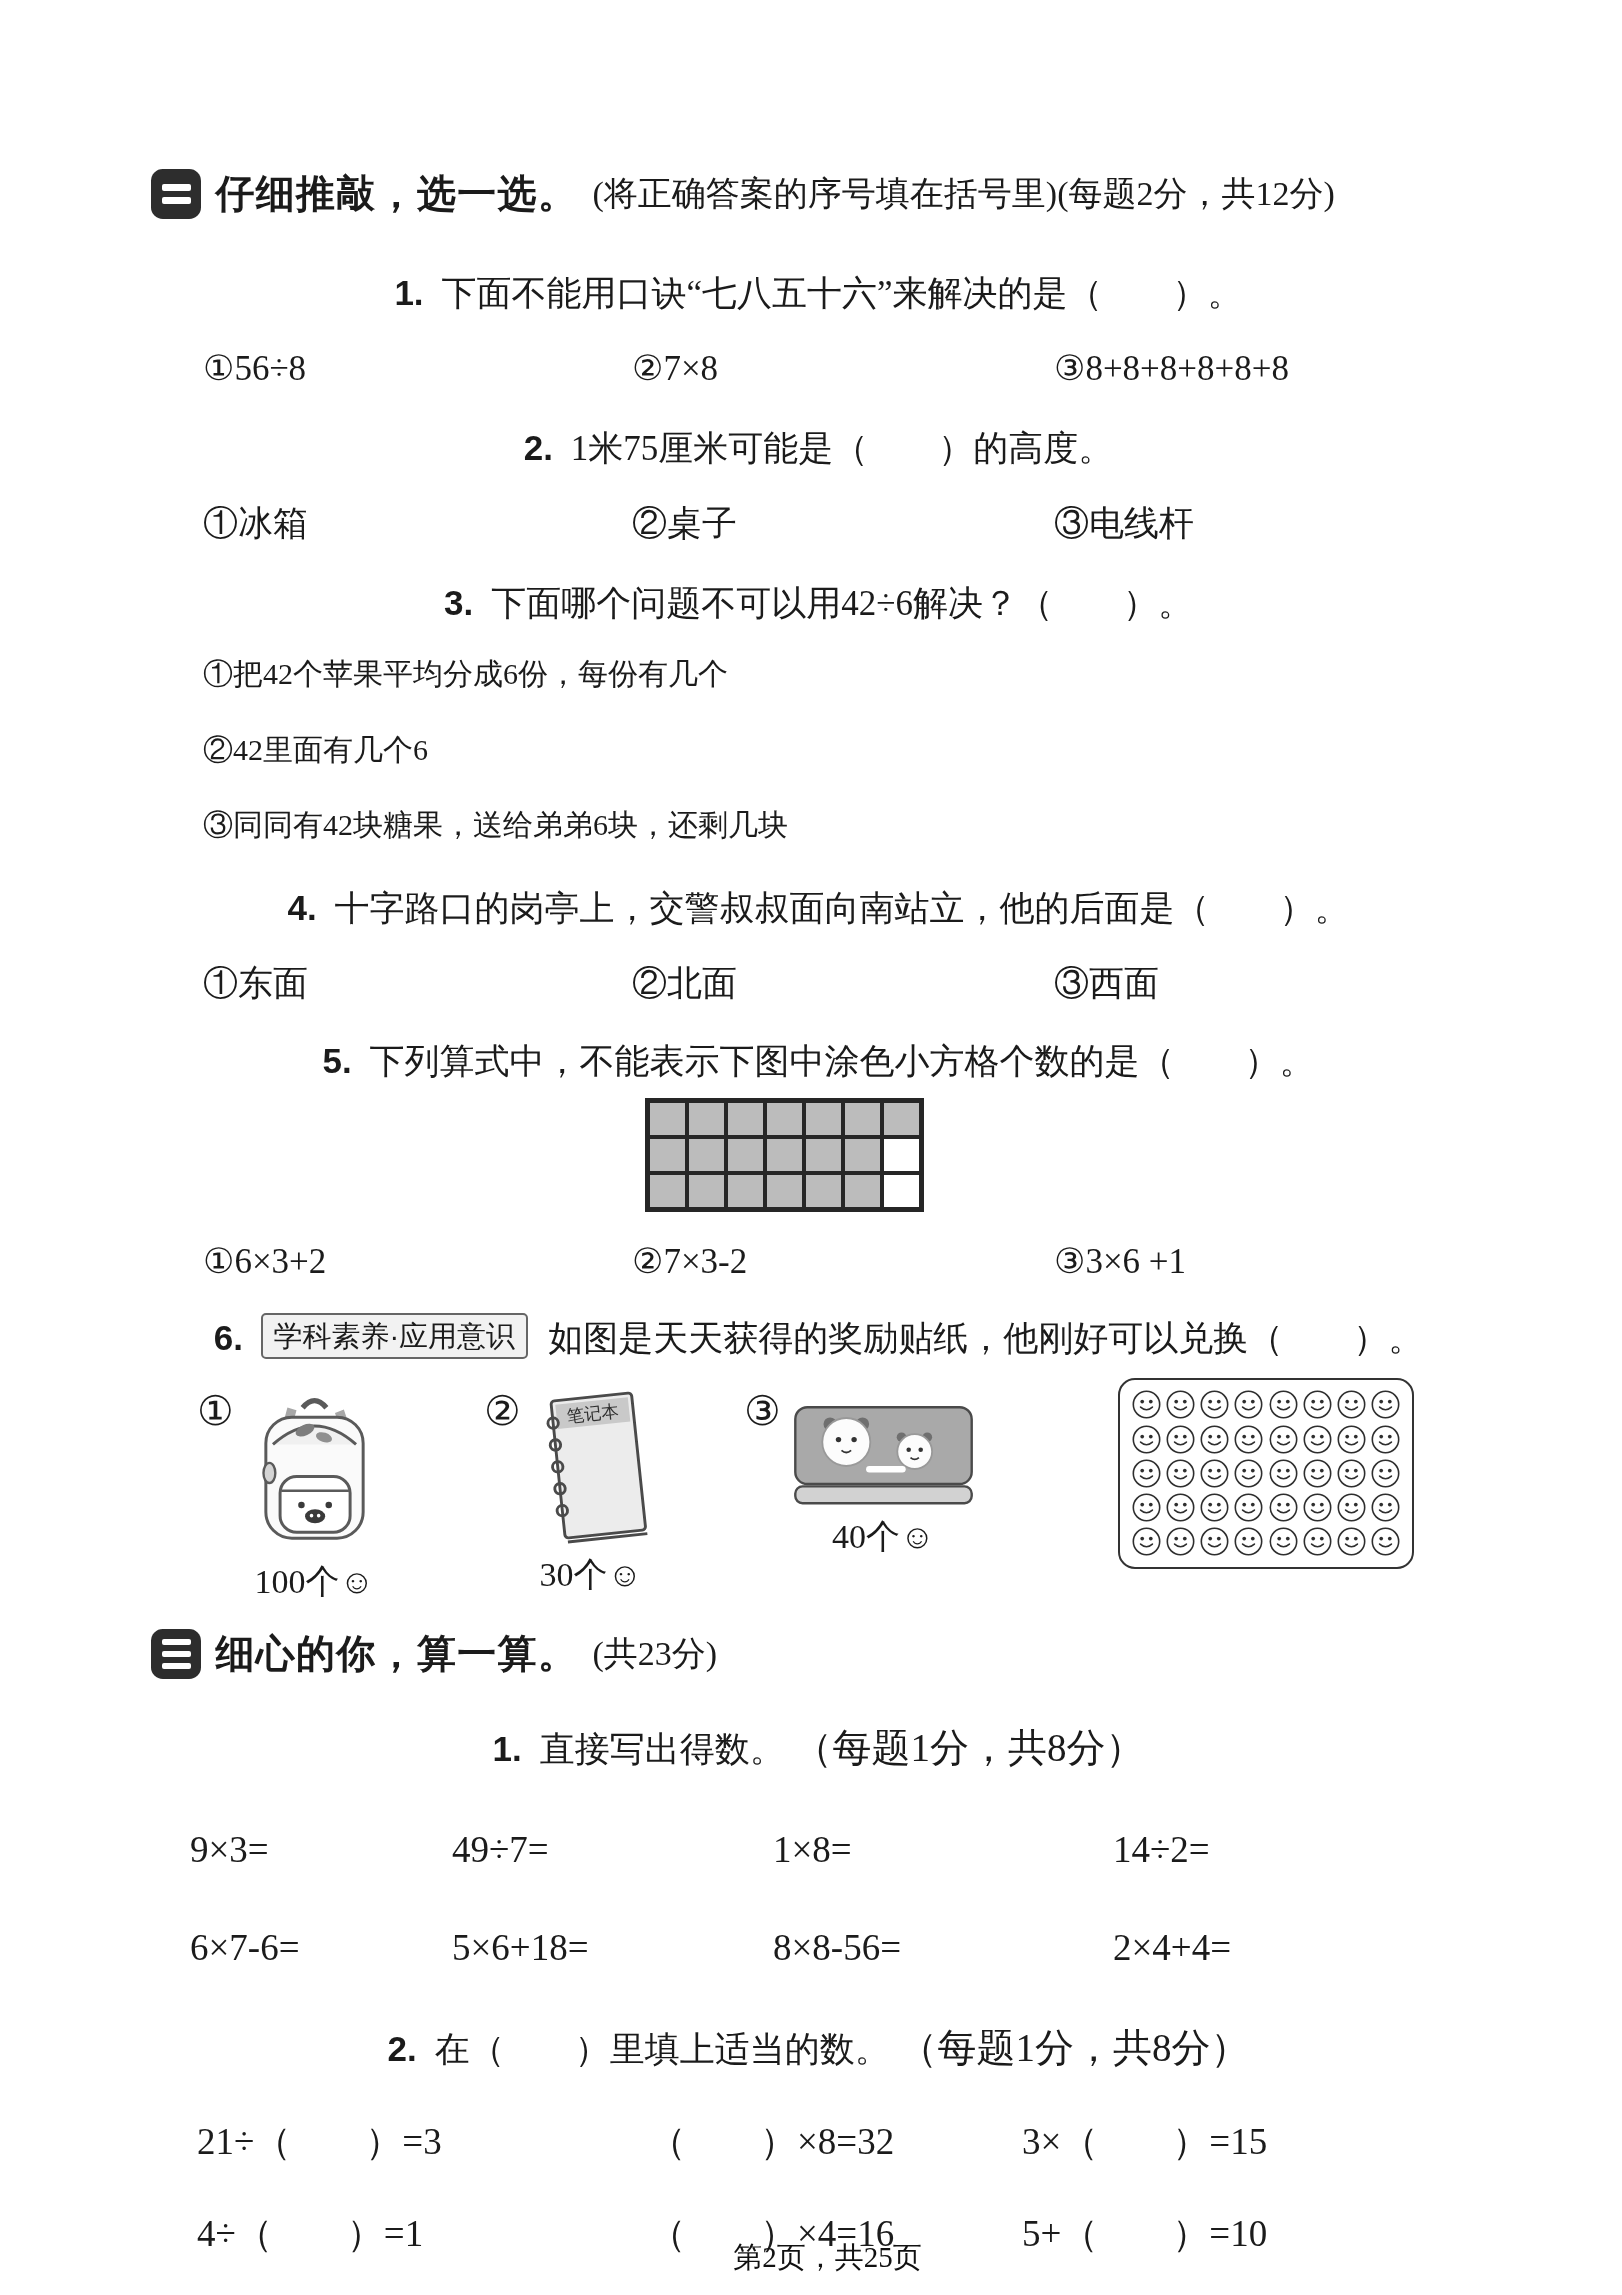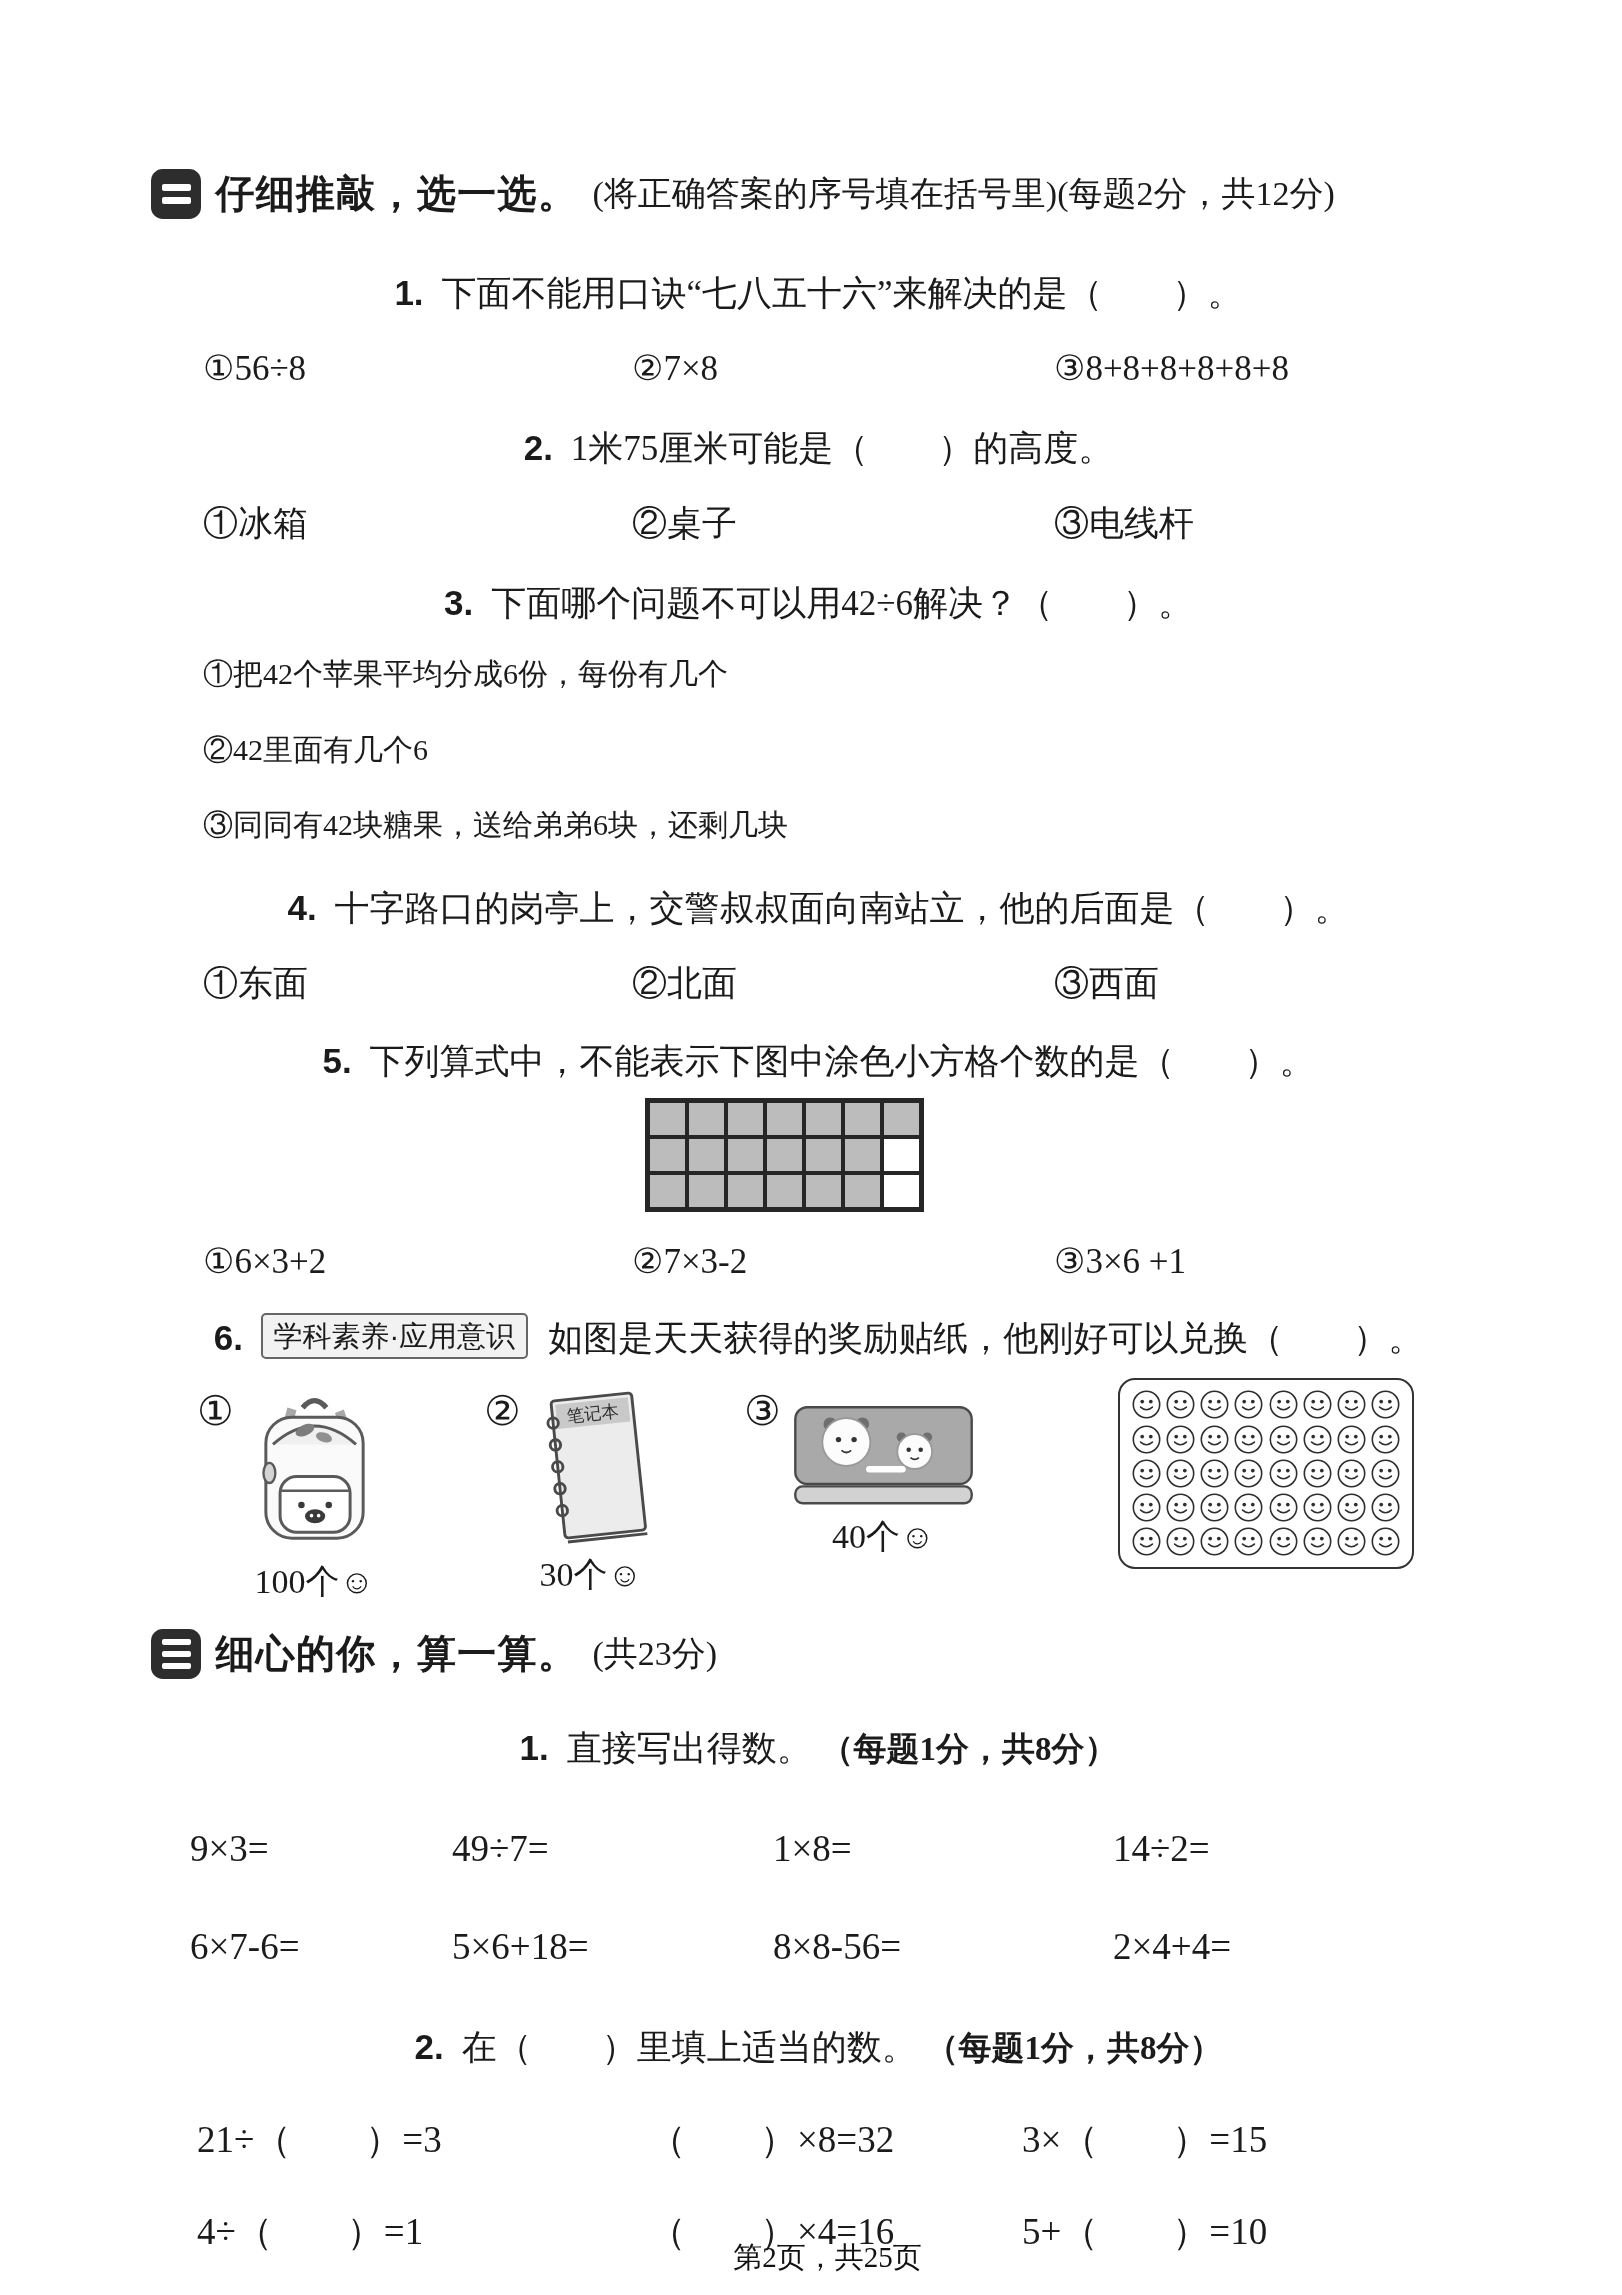--- a/index.html
+++ b/index.html
@@ -12,21 +12,21 @@
   .sec-icon{width:50px;height:50px;background:#2d2d2d;border-radius:11.8px;
             display:flex;flex-direction:column;justify-content:center;align-items:center;gap:6.5px;flex:0 0 auto;}
   .sec-icon .bar{width:29px;height:7.2px;background:#fff;border-radius:2px;}
   .sec-icon.three .bar{height:5.9px;}
   .sec-title{font-family:"Liberation Sans",sans-serif;font-weight:700;font-size:39px;letter-spacing:1.3px;}
   .sec-note{font-size:34px;}
 
   
   .qline{margin-top:26px;line-height:54px;font-size:35px;text-align:center;}
   .qnum{font-family:"Liberation Sans",sans-serif;font-weight:700;font-size:35px;margin-right:9.2px;}
-  .qnote{font-size:33px;font-weight:bold;}
+  .qnote{font-size:39px;}
 
   
   .optrow{display:grid;grid-template-columns:429px 422px 1fr;padding-left:52px;margin-top:22px;
           font-size:35px;line-height:52px;}
   .subopt{padding-left:52px;margin-top:17px;font-size:30px;line-height:52px;}
 
   
   .shaded-grid{display:grid;grid-template-columns:repeat(7,39px);grid-auto-rows:36px;
                border:3.3px solid #262626;width:max-content;margin:9.2px 0 0 494px;}
   .gcell{border:2px solid #262626;}

